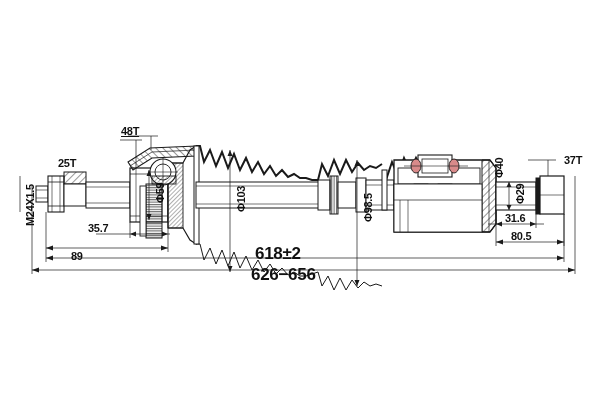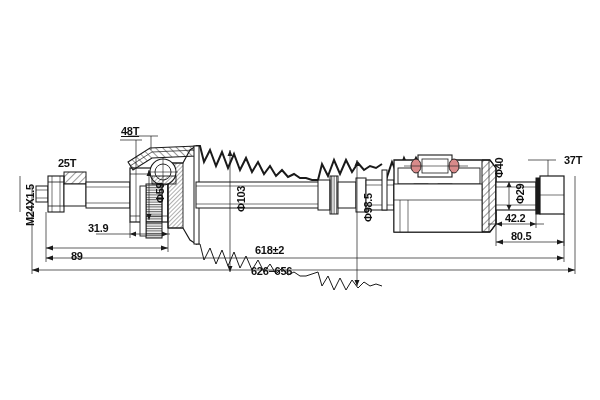--- a/index.html
+++ b/index.html
@@ -28,21 +28,21 @@
     font-size: 11px;
     font-weight: bold;
     color: #111111;
     white-space: nowrap;
     letter-spacing: -0.3px;
   }
   .lbl.rot {
     transform-origin: 0 0;
     transform: rotate(-90deg);
   }
-  .lbl.big { font-size: 11px; }
+  .lbl.big { font-size: 17px; }
 </style>
 </head>
 <body>
 
 <div id="canvas">
 
   <svg class="drawing" viewBox="0 0 600 400">
     <defs>
       <pattern id="hatchR" width="5" height="5" patternTransform="rotate(45)" patternUnits="userSpaceOnUse">
         <line x1="0" y1="0" x2="0" y2="5" stroke="#1a1a1a" stroke-width="0.9"></line>
@@ -251,25 +251,25 @@
   <div class="lbl rot" style="left:235px; top:212px;">Φ103</div>
 
   <div class="lbl rot" style="left:362px; top:222px;">Φ98.5</div>
 
   <div class="lbl rot" style="left:493px; top:178px;">Φ40</div>
 
   <div class="lbl rot" style="left:514px; top:204px;">Φ29</div>
 
   <div class="lbl" style="left:564px; top:148px;margin-top:6px;">37T</div>
 
-  <div class="lbl" style="left:88px; top:222px;">31.9</div>
+  <div class="lbl" style="left:88px; top:222px;">35.7</div>
 
   <div class="lbl" style="left:71px; top:250px;">89</div>
 
-  <div class="lbl" style="left:505px; top:212px;">42.2</div>
+  <div class="lbl" style="left:505px; top:212px;">31.6</div>
 
   <div class="lbl" style="left:511px; top:230px;">80.5</div>
 
   <div class="lbl big" style="left:255px; top:244px;">618±2</div>
 
   <div class="lbl big" style="left:251px; top:265px;">626−656</div>
 
 </div>
 
 </body></html>

